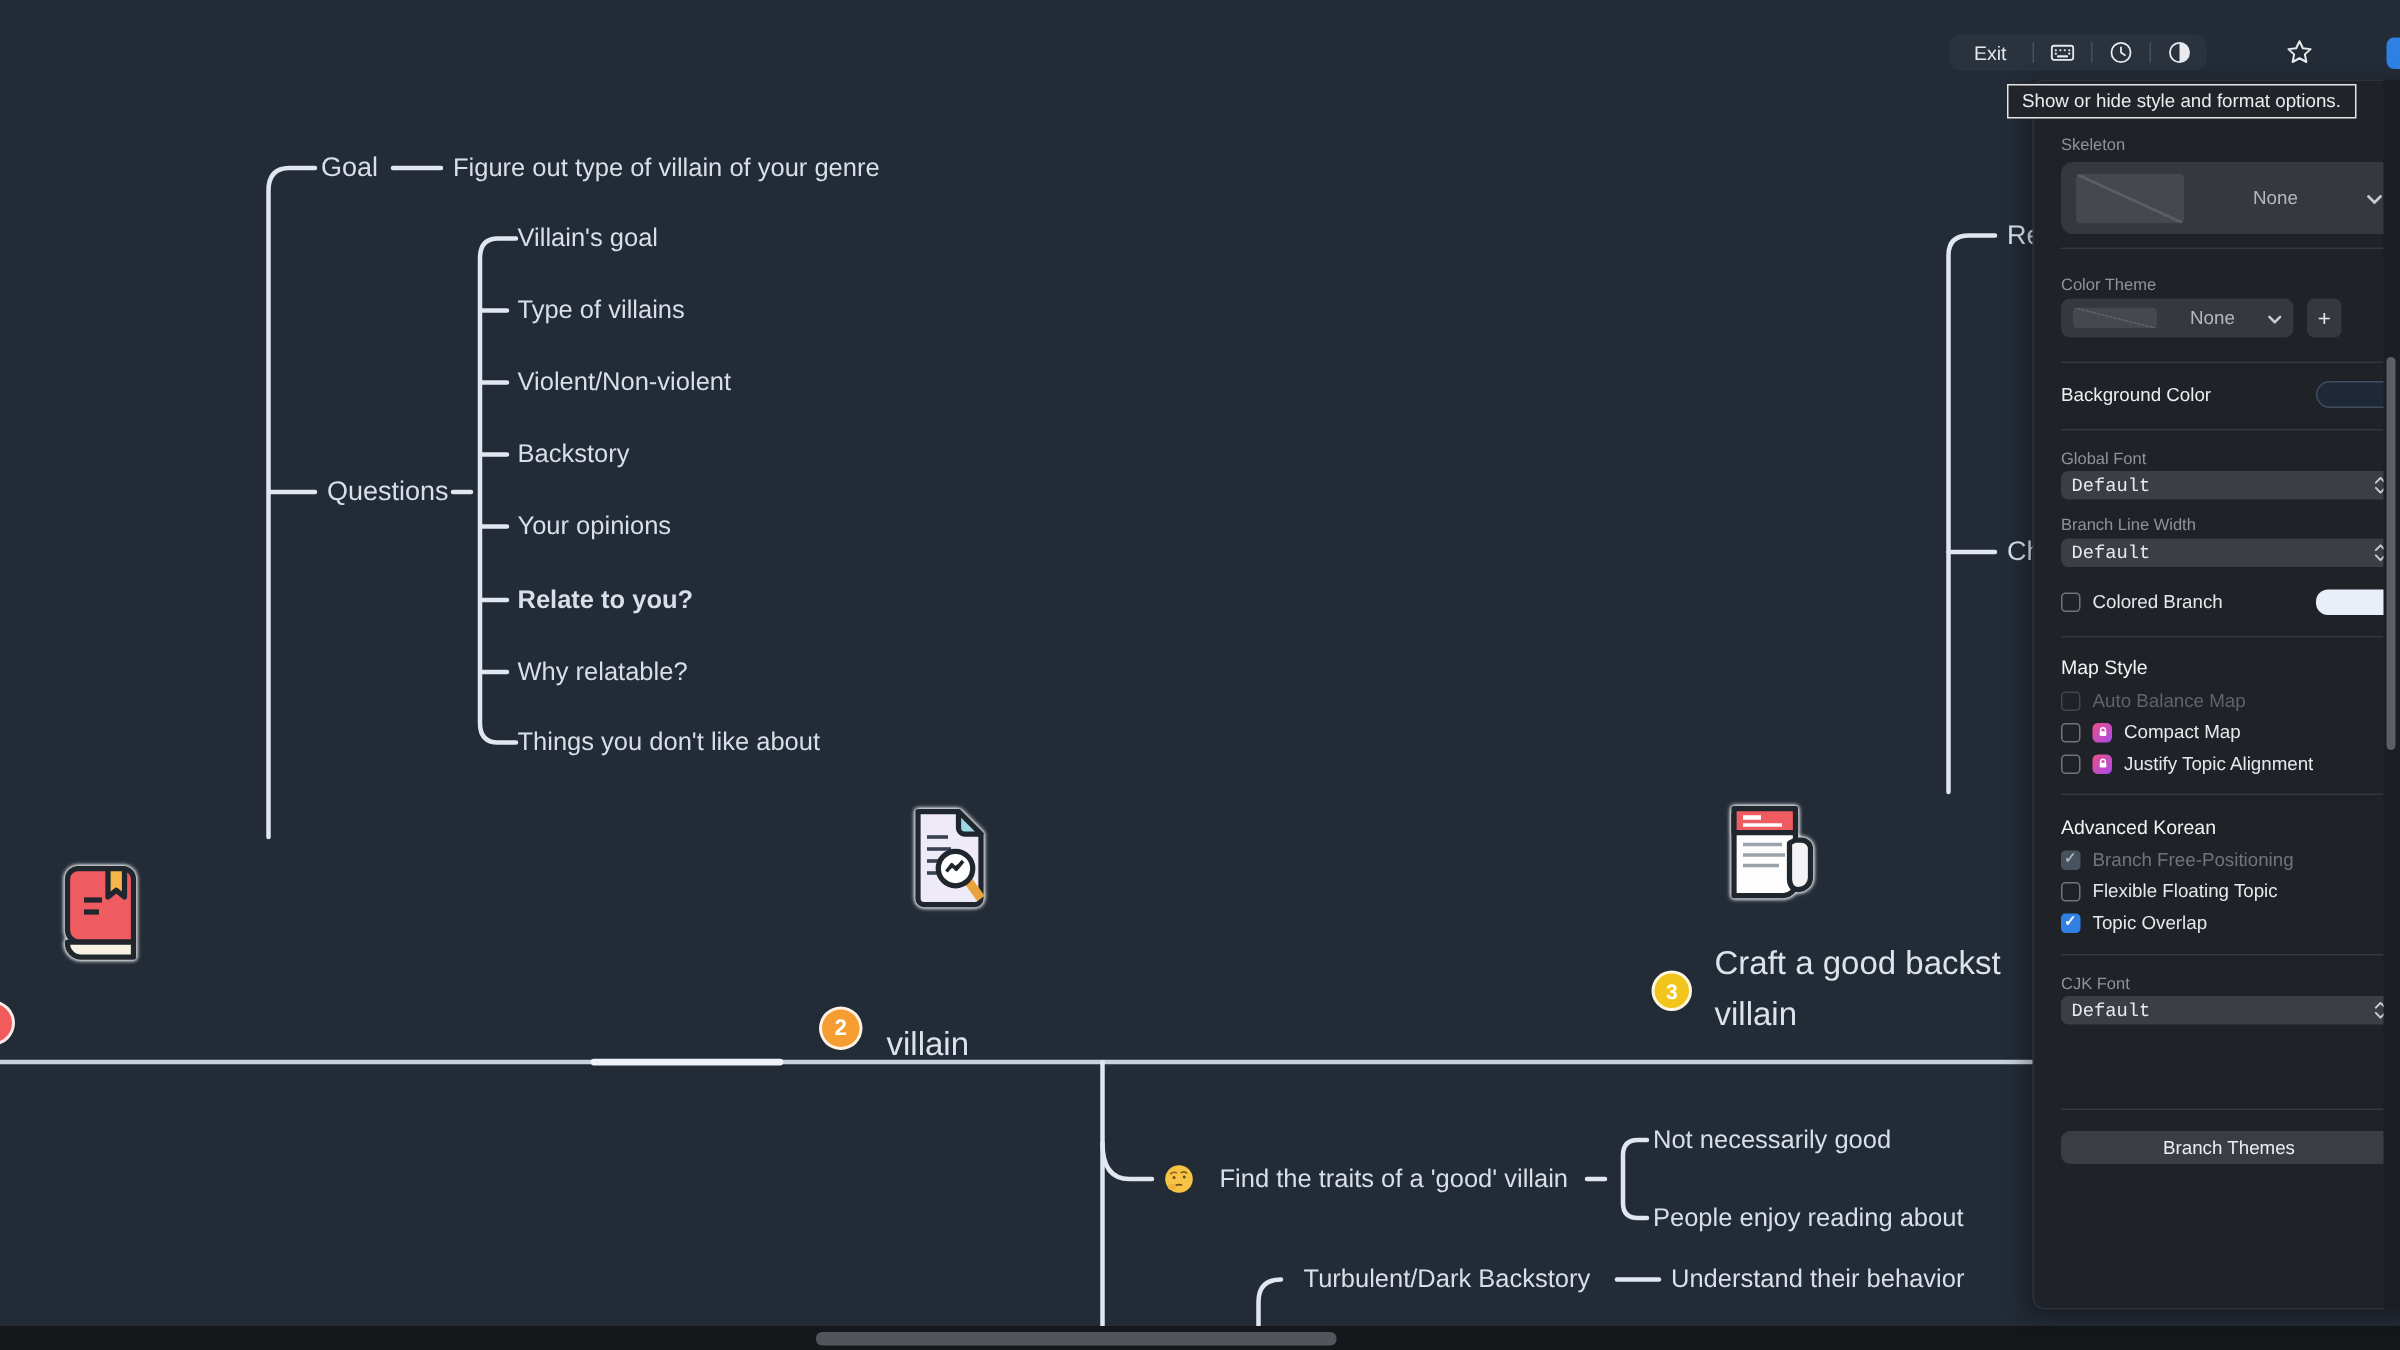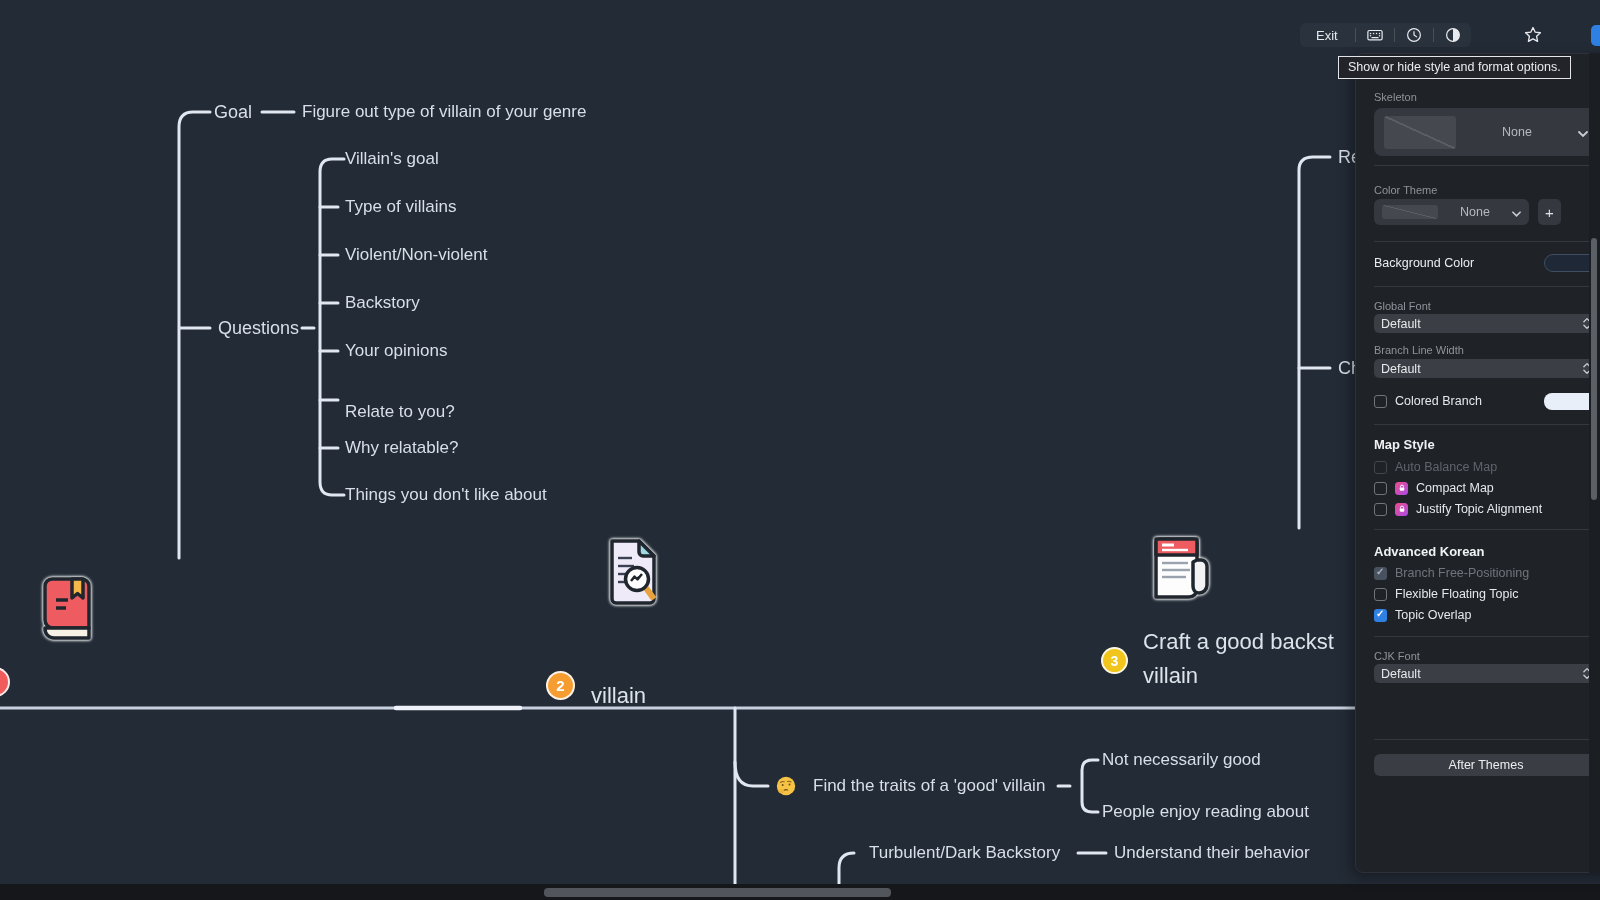--- a/index.html
+++ b/index.html
@@ -41,41 +41,41 @@
   .tb-star { margin-left:16px; }
   .tb-blue { margin-left:12px; width:45px; height:21px; background:#2e80e2; border-radius:5px; display:flex; align-items:center; justify-content:center; }
   .tb-blue svg { stroke:#fff; fill:none; stroke-width:1.5; }
 
   .tooltip { position:absolute; left:1338px; top:56px; background:#222429; border:1px solid #e3e5e9; color:#e9ebef; font-size:12.5px; padding:3px 9px 4px; white-space:nowrap; z-index:20; }
 
   
   .panel { position:absolute; left:1355px; top:53px; width:262px; height:820px; background:#1f2227; border:1px solid #2e3137; border-radius:8px; box-shadow:-4px 4px 14px rgba(0,0,0,.35); z-index:10; }
   .p-item { position:absolute; left:18px; right:18px; }
   .p-label { font-size:11px; color:#8f949b; }
-  .p-title { font-size:13px; font-weight:bold; color:#f0f2f4; }
+  .p-title { font-size:13px; font-weight:normal; color:#f0f2f4; }
   .p-div { position:absolute; left:18px; right:18px; height:1px; background:#35383e; }
 
   .dd-big { height:48px; background:#35383e; border-radius:8px; display:flex; align-items:center; padding:0 10px; }
   .dd-thumb { width:72px; height:33px; background:#45484e; border-radius:3px;
     background-image:linear-gradient(to top right, transparent 48.5%, #5a5e64 48.5%, #5a5e64 51.5%, transparent 51.5%); }
   .dd-thumb.sm { width:56px; height:14px; }
   .dd-value { flex:1; text-align:center; color:#b4b9c0; font-size:12.5px; }
   .dd-chev svg { stroke:#c8ccd2; fill:none; stroke-width:1.8; stroke-linecap:round; }
 
   .ct-row { display:flex; align-items:center; }
   .dd-small { height:26px; width:155px; background:#35383e; border-radius:6px; display:flex; align-items:center; padding:0 8px; }
   .plus-btn { width:23px; height:26px; margin-left:9px; background:#35383e; border-radius:5px; color:#dfe2e6; font-size:15px; display:flex; align-items:center; justify-content:center; }
 
   .bg-row { display:flex; align-items:center; justify-content:space-between;gap:10px; }
   .bg-label { font-size:12.5px; color:#eceef1; }
   .swatch-dark { width:54px; height:18px; border-radius:9px; background:#1e2836; border:1px solid #3f4e62; }
   .swatch-light { width:54px; height:17px; border-radius:8px; background:#e9eff8; }
 
   .select { height:19px; background:#3b3e44; border-radius:5px; display:flex; align-items:center; justify-content:space-between; padding:0 7px; }
-  .select .sel-val { color:#e8eaed; font-size:12.5px; }
+  .select .sel-val { color:#e8eaed; font-size:12.5px;font-family:Liberation Mono, monospace; }
   .select svg { stroke:#c9cdd3; fill:none; stroke-width:1.5; stroke-linecap:round; stroke-linejoin:round; }
 
   .chk-row { display:flex; align-items:center; gap:8px; height:16px; }
   .cb { width:13px; height:13px; border-radius:3px; border:1.5px solid #70747b; flex:0 0 auto; position:relative; }
   .cb.dim { border-color:#43474e; }
   .cb.checked { border:none; background:#2f80e2; }
   .cb.checked::after { content:"✓"; position:absolute; left:2px; top:-1px; color:#fff; font-size:10px; font-weight:bold; }
   .cb.checked-dim { border:none; background:#47525e; }
   .cb.checked-dim::after { content:"✓"; position:absolute; left:2px; top:-1px; color:#a9b6c2; font-size:10px; font-weight:bold; }
   .chk-label { font-size:12.5px; color:#e6e8ec; white-space:nowrap; }
@@ -120,21 +120,21 @@
 
 
   <div class="maptext small-node" style="left:214px;top:112px;">Goal</div>
   <div class="maptext" style="left:302px;top:112px;">Figure out type of villain of your genre</div>
   <div class="maptext small-node" style="left:218px;top:328px;">Questions</div>
   <div class="maptext" style="left:345px;top:159px;">Villain's goal</div>
   <div class="maptext" style="left:345px;top:207px;">Type of villains</div>
   <div class="maptext" style="left:345px;top:255px;">Violent/Non-violent</div>
   <div class="maptext" style="left:345px;top:303px;">Backstory</div>
   <div class="maptext" style="left:345px;top:351px;">Your opinions</div>
-  <div class="maptext" style="left:345px;top:412px;">Relate to you?</div>
+  <div class="maptext" style="left:345px;top:400px;font-weight:bold;">Relate to you?</div>
   <div class="maptext" style="left:345px;top:448px;">Why relatable?</div>
   <div class="maptext" style="left:345px;top:495px;">Things you don't like about</div>
 
   <div class="maptext small-node" style="left:1338px;top:157px;">Re</div>
   <div class="maptext small-node" style="left:1338px;top:368px;">Ch</div>
 
   <span class="edge-frag" style="top:146px;">ia</span>
   <span class="edge-frag" style="top:163px;">h</span>
   <span class="edge-frag" style="top:215px;color:#ffffff;">v</span>
   <span class="edge-frag" style="top:272px;">b</span>
@@ -349,14 +349,14 @@
 
   <div class="p-item p-label" style="top:596px;">CJK Font</div>
   <div class="p-item select" style="top:610px;">
     <span class="sel-val">Default</span>
     <svg width="8" height="13" viewBox="0 0 9 14">
         <path d="M1 5 l3.5-3.5 L8 5 M1 9 l3.5 3.5 L8 9"></path>
       </svg>
   </div>
   <div class="p-div" style="top:685px;"></div>
 
-  <div class="p-item ct-btn" style="top:700px;">After Themes</div>
+  <div class="p-item ct-btn" style="top:700px;">Branch Themes</div>
 </div>
 
 </body></html>

